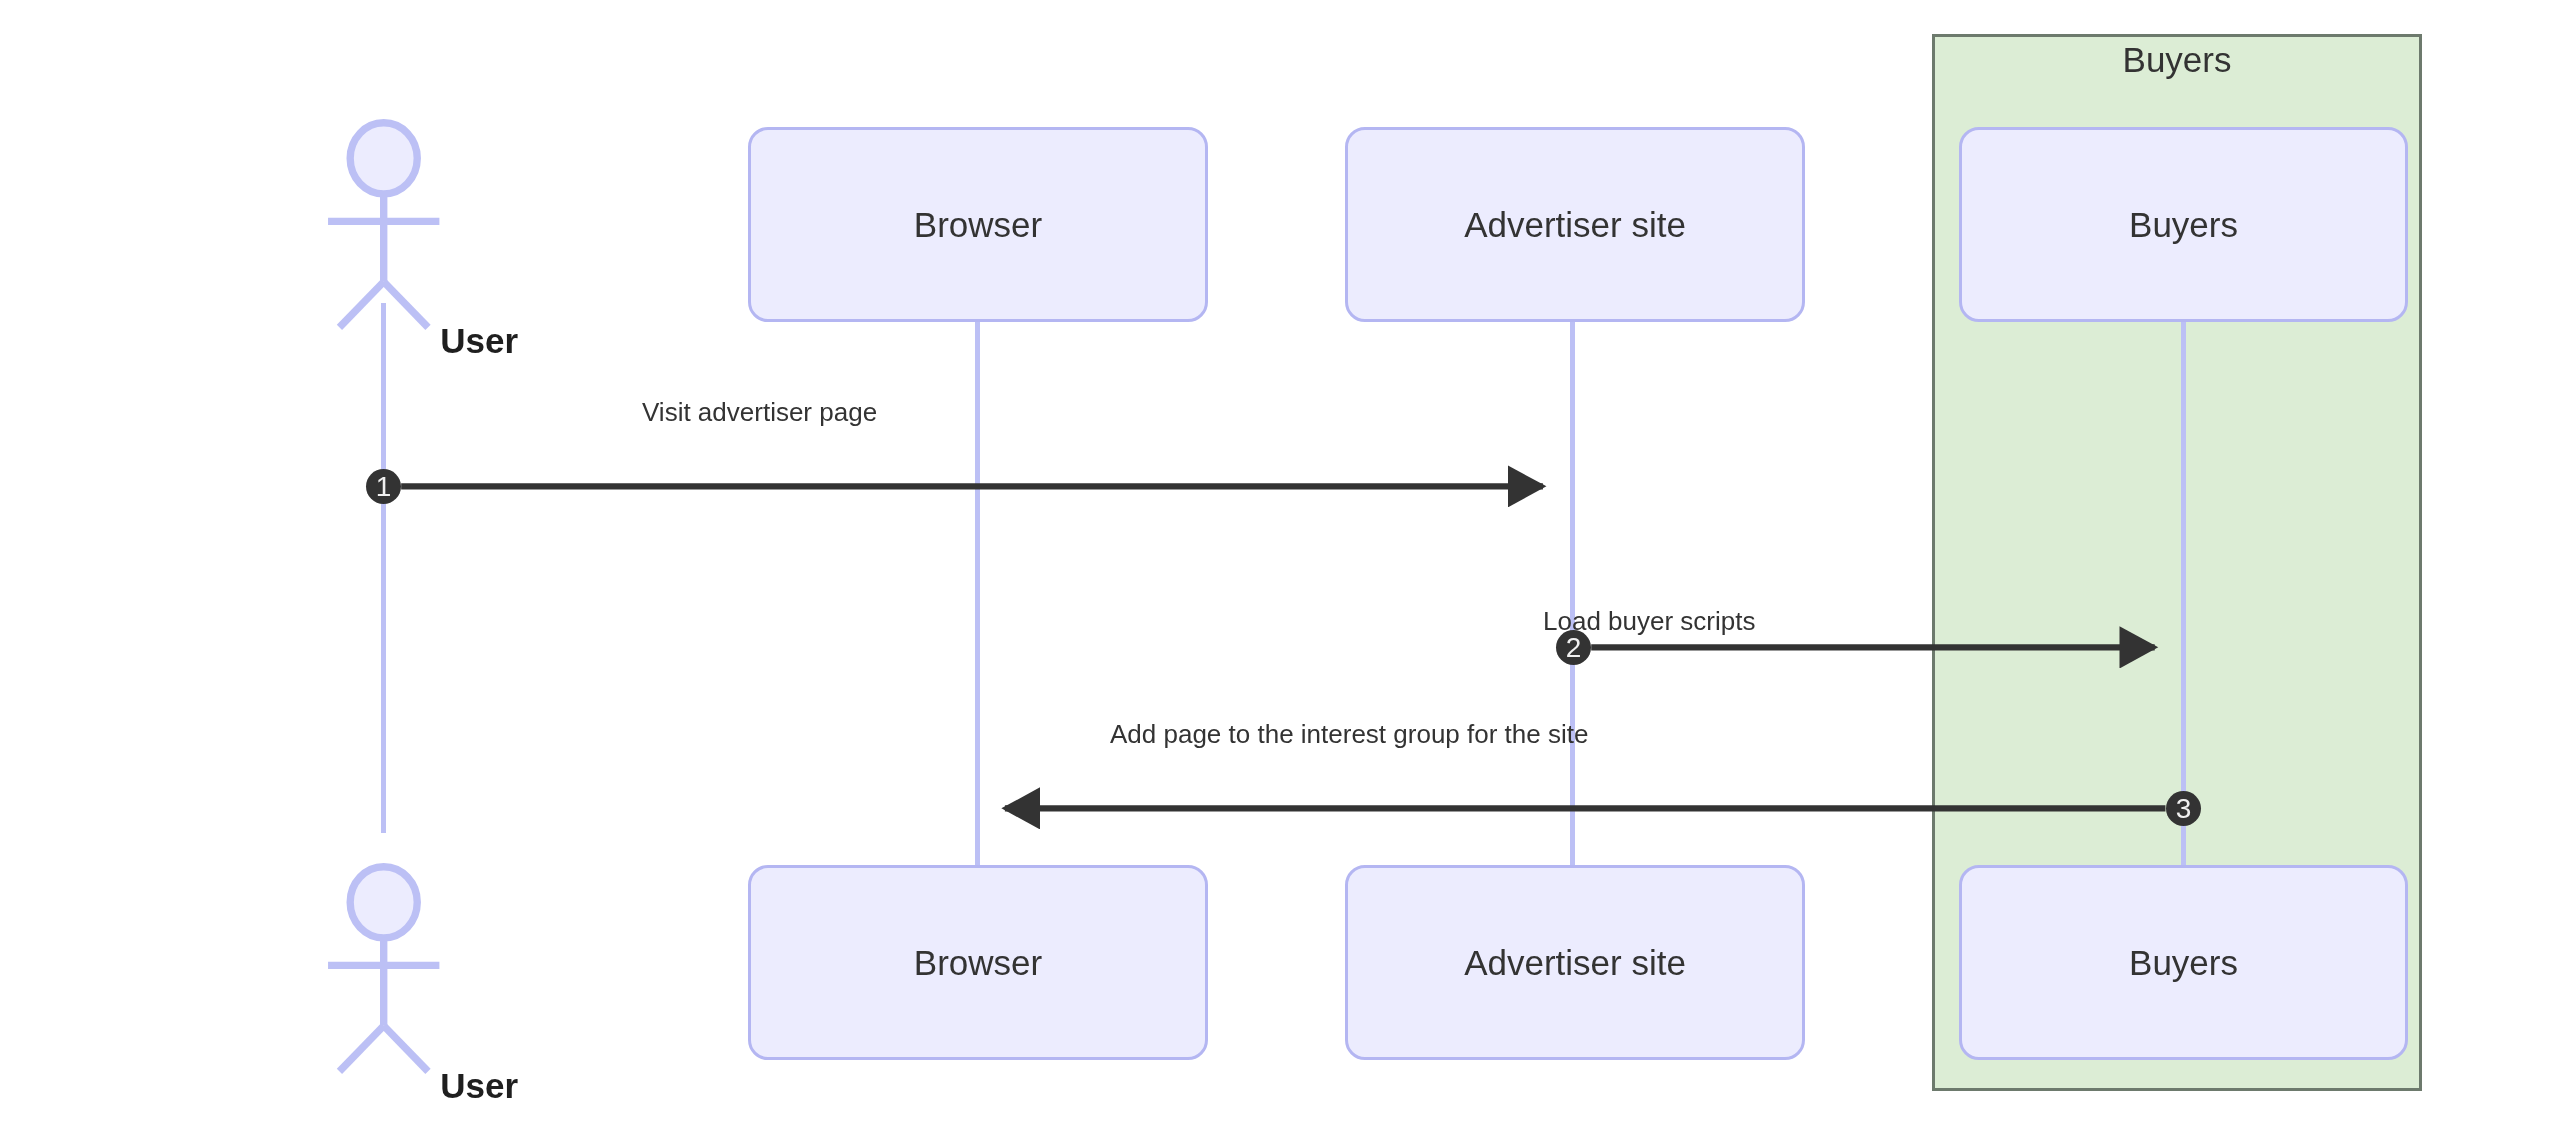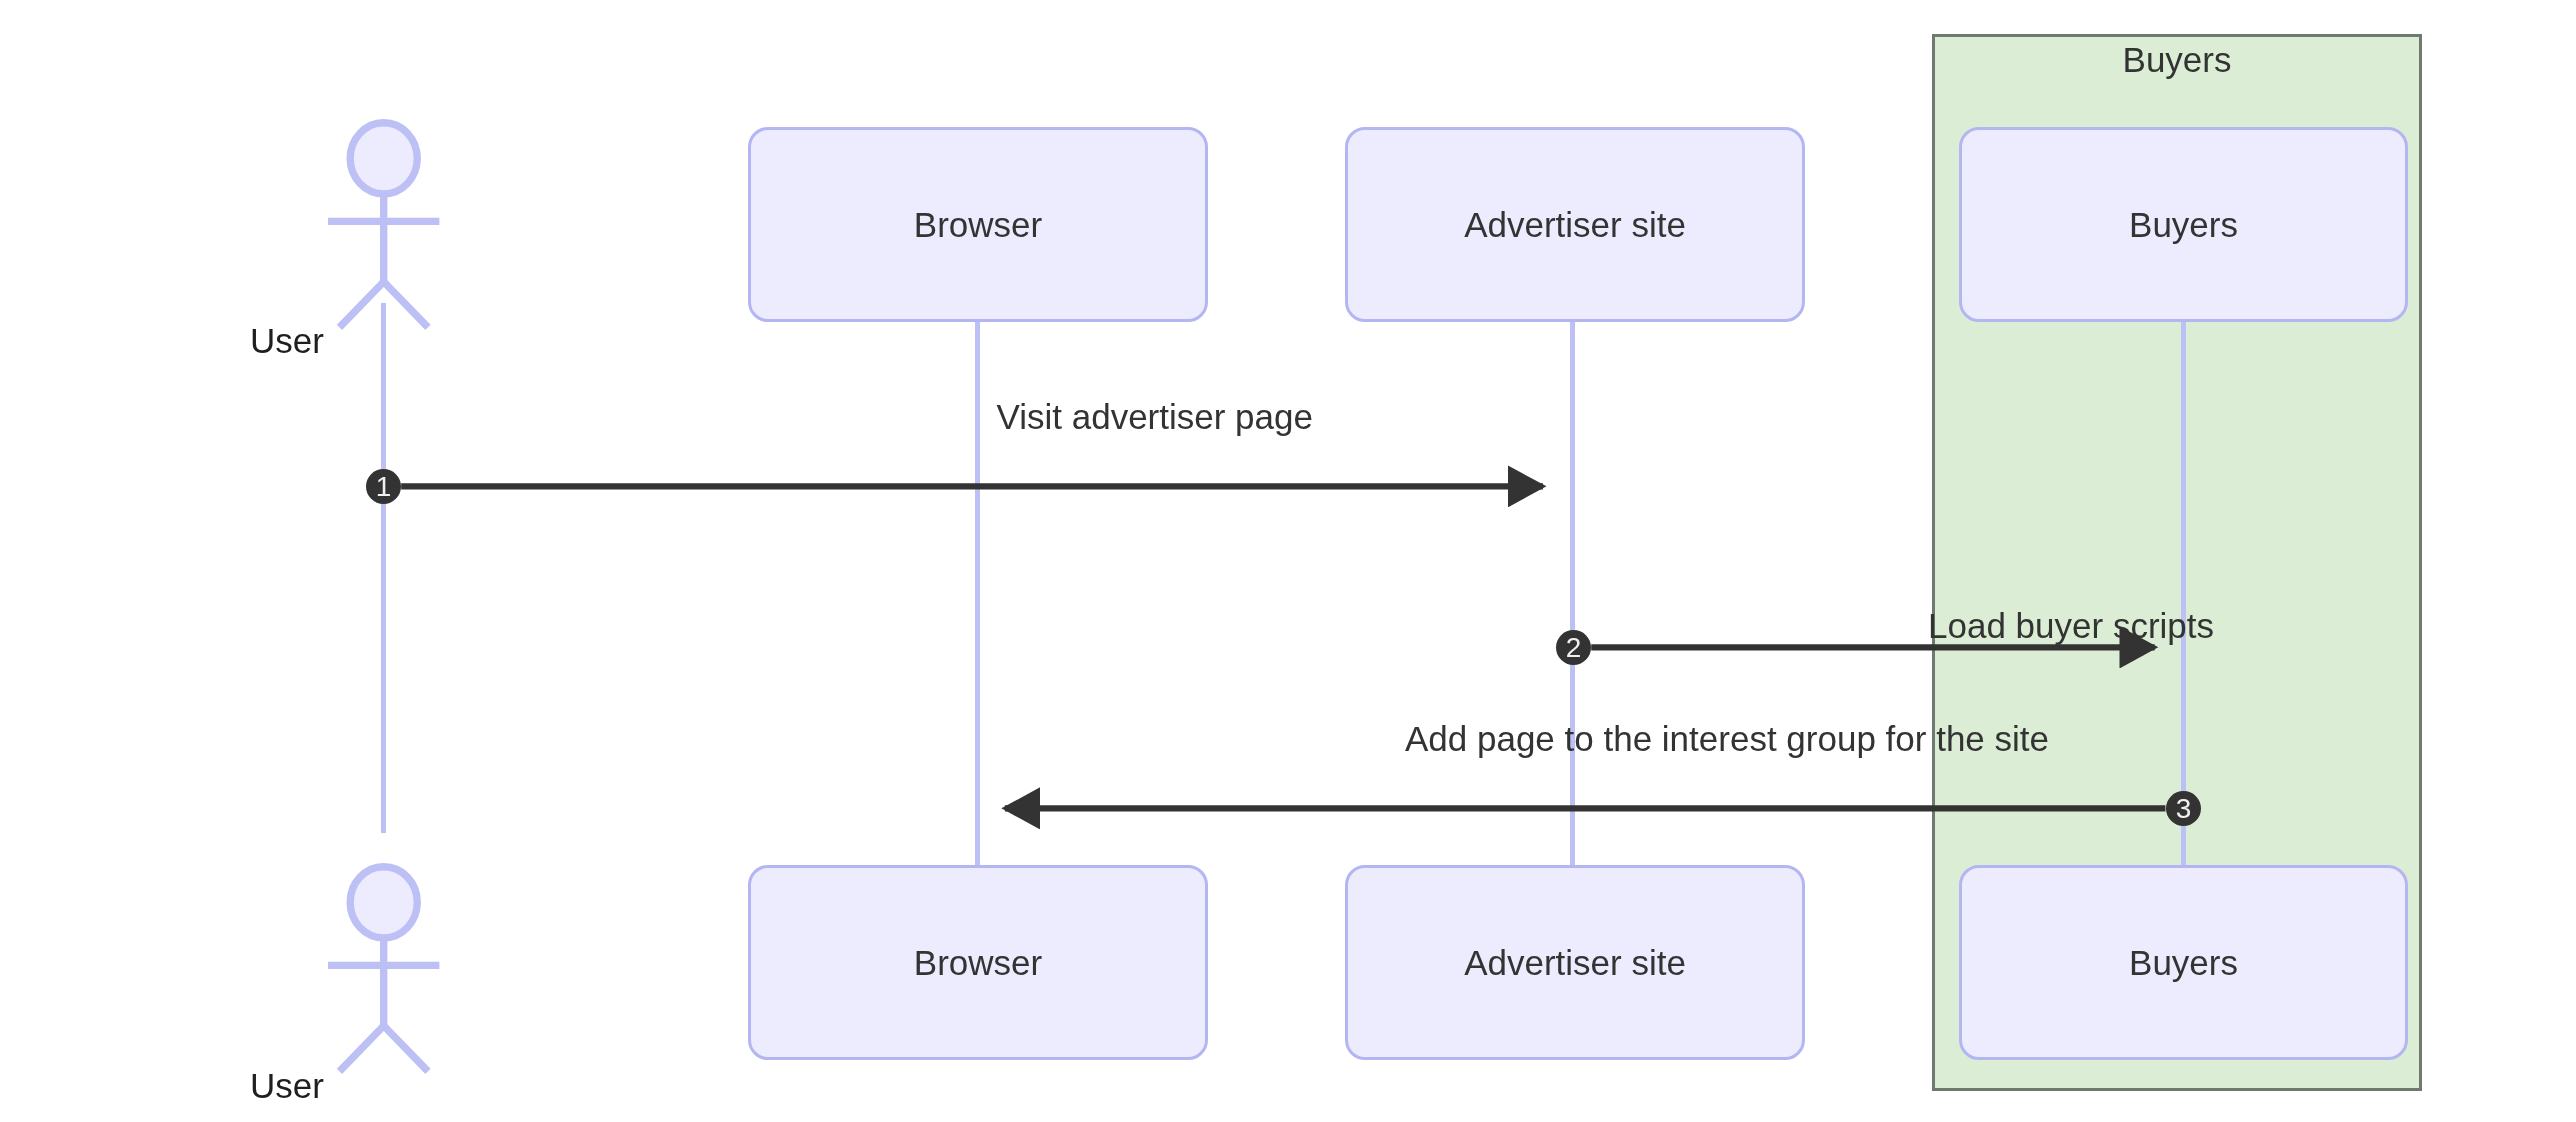--- a/index.html
+++ b/index.html
@@ -68,32 +68,33 @@
     width: 4.7px;
     background: #bcc0f5;
   }
 
   
   .actor-label {
     position: absolute;
     color: #1f1f1f;
     font-size: 35px;
     font-family: "Liberation Sans", sans-serif;
-    text-align: left;
+    text-align: right;
     white-space: nowrap;
     line-height: 1;
+    font-weight: bold;
   }
 
   
   .msg-label {
     position: absolute;
     color: #333333;
-    font-size: 35px;
+    font-size: 26px;
     font-family: "Liberation Sans", sans-serif;
-    text-align: right;
+    text-align: left;
     white-space: nowrap;
     line-height: 1;
   }
   .seq-num {
     position: absolute;
     width: 35px;
     height: 35px;
     border-radius: 50%;
     background: #333333;
     color: #f0f0f0;

